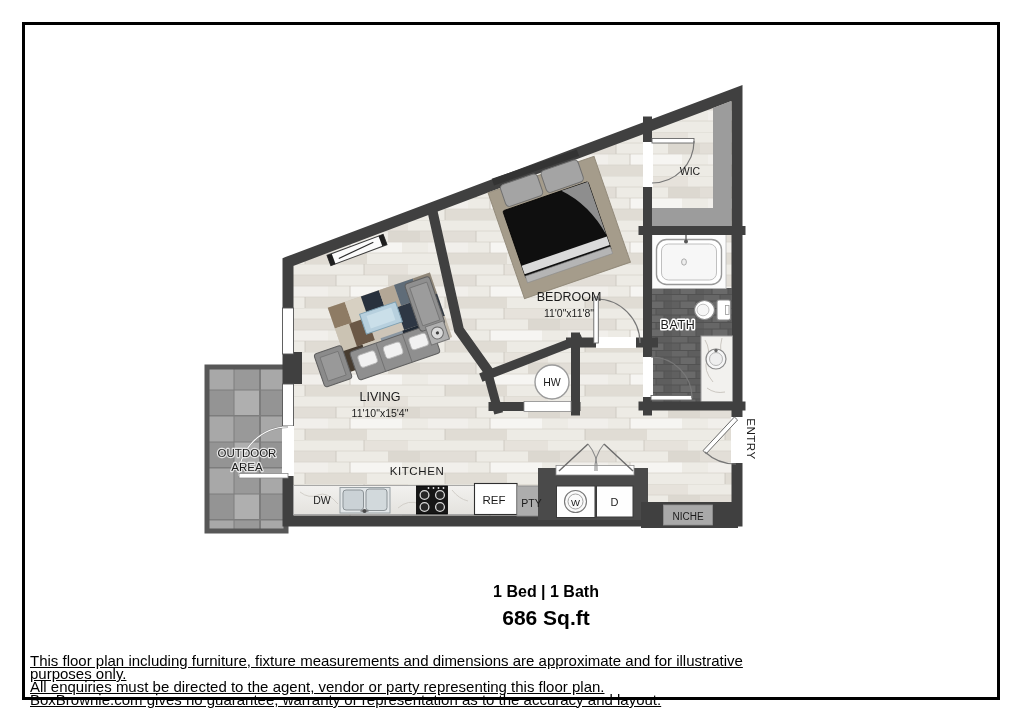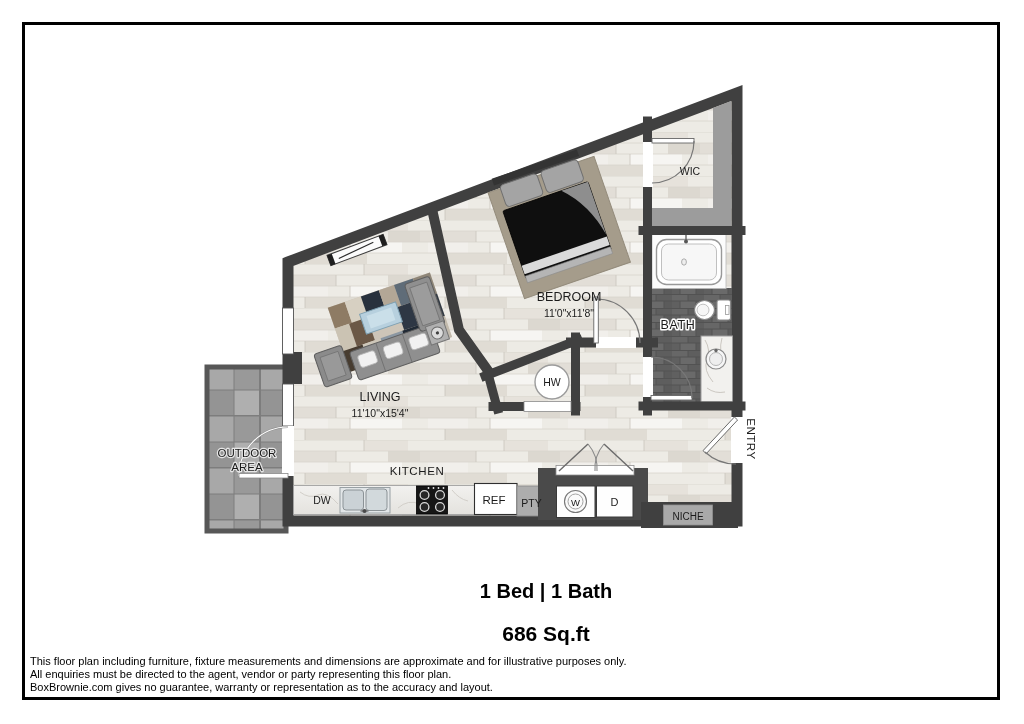--- a/index.html
+++ b/index.html
@@ -5,24 +5,24 @@
   html,body{margin:0;padding:0;background:#ffffff;}
   .canvas{position:relative;width:1024px;height:724px;background:#ffffff;overflow:hidden;
           font-family:"Liberation Sans",sans-serif;}
   .frame{position:absolute;left:22px;top:22px;width:978px;height:678px;border:3px solid #000;
          box-sizing:border-box;}
   .plan-svg{position:absolute;left:0;top:0;}
   .lbl{fill:#1b1b1b;font-family:"Liberation Sans",sans-serif;}
   .halo{paint-order:stroke;stroke:#ffffff;stroke-width:3px;stroke-linejoin:round;}
   .halo2{paint-order:stroke;stroke:#e6e6e6;stroke-width:2.4px;stroke-linejoin:round;}
   .summary{position:absolute;left:286px;top:578px;width:520px;text-align:center;color:#000;}
-  .summary .l1{font-weight:bold;font-size:20px;line-height:27px;}
-  .summary .l2{font-weight:bold;font-size:21px;line-height:26px;margin-top:16px;}
+  .summary .l1{font-weight:bold;font-size:16px;line-height:27px;}
+  .summary .l2{font-weight:bold;font-size:21px;line-height:26px;}
   .disclaimer{position:absolute;left:30px;top:655px;width:760px;color:#000;
-              font-size:11px;line-height:12.9px;}
+              font-size:15px;line-height:12.9px;text-decoration:underline;}
 </style>
 </head>
 <body>
 
 <div class="canvas">
   <div class="frame"></div>
 
   <svg class="plan-svg" width="1024" height="724" viewBox="0 0 1024 724">
     <defs>
       <pattern id="wood" width="140" height="44" patternUnits="userSpaceOnUse">

